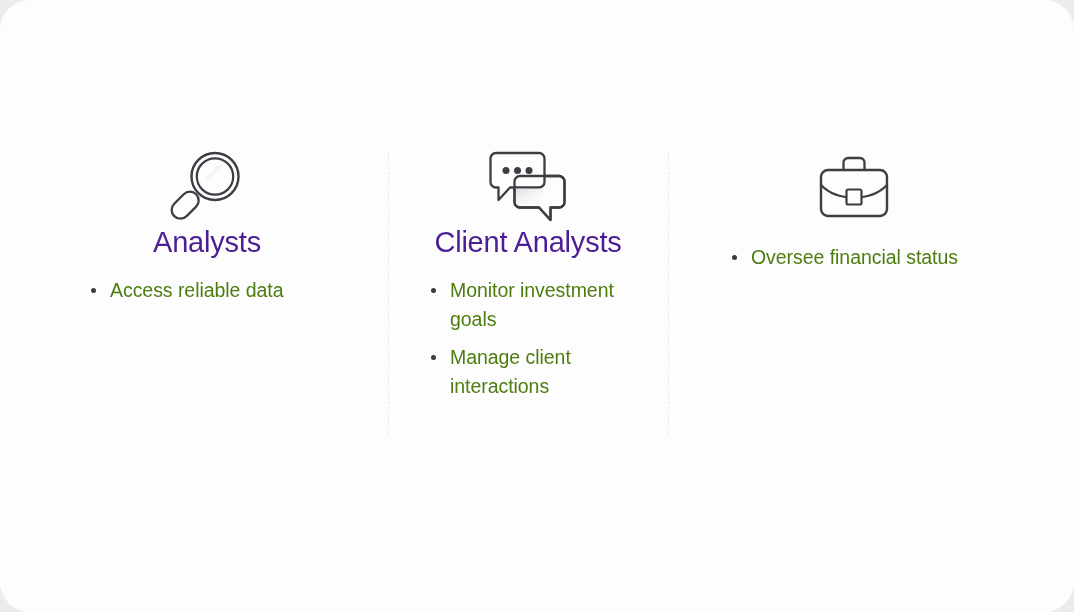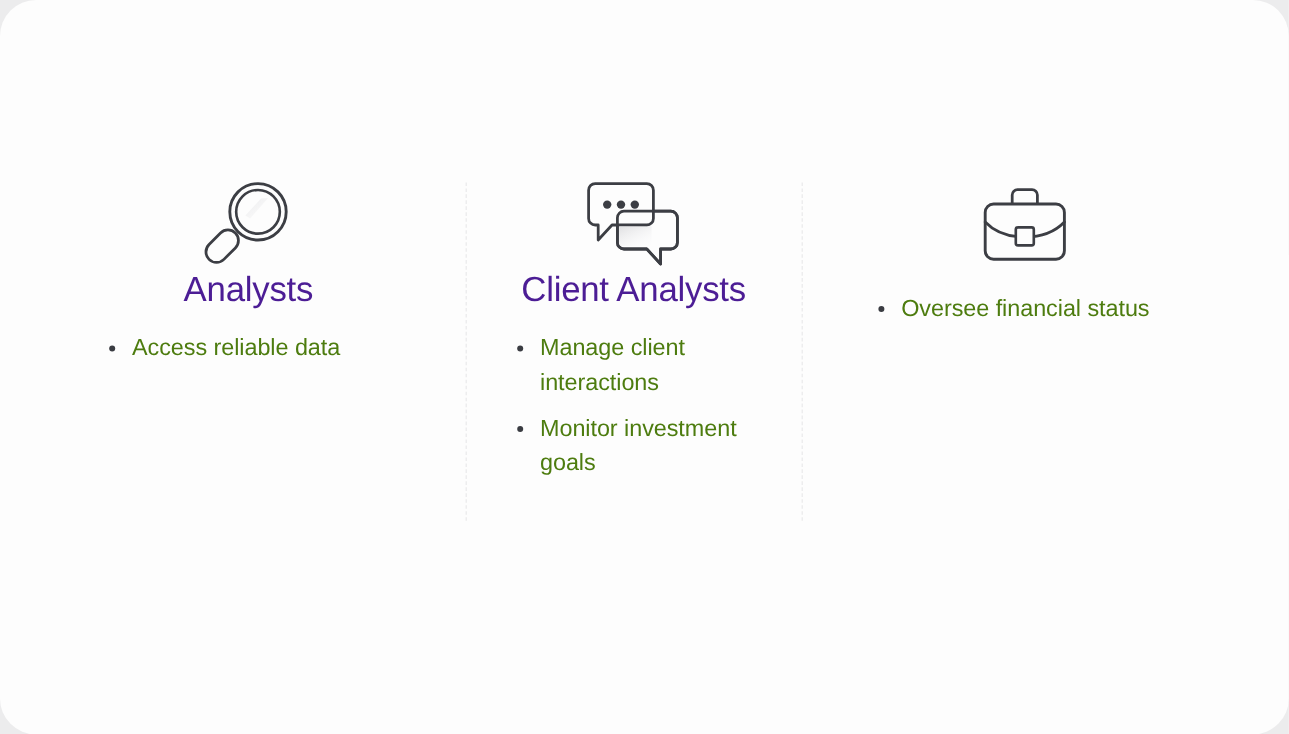--- a/index.html
+++ b/index.html
@@ -166,22 +166,22 @@
 
           <path d="M33 26 H72 A5.5 5.5 0 0 1 77.5 31.5 V52 A5.5 5.5 0 0 1 72 57.5
                    H63.5 L63.5 70 L52 57.5 H33 A5.5 5.5 0 0 1 27.5 52 V31.5
                    A5.5 5.5 0 0 1 33 26 Z" fill="none" stroke="#3c3e44" stroke-width="2.3" stroke-linejoin="round"></path>
         </svg>
       </div>
 
       <div class="col-title">Client Analysts</div>
 
       <ul class="bullets list-managers">
+        <li>Monitor investment goals</li>
         <li>Manage client interactions</li>
-        <li>Monitor investment goals</li>
       </ul>
     </div>
 
     <div class="column col-executives">
 
       <div class="icon-wrap">
         <svg width="74" height="70" viewBox="0 0 74 70">
 
           <path d="M26.5 18 V10.5 A4.5 4.5 0 0 1 31 6 H43 A4.5 4.5 0 0 1 47.5 10.5 V18" fill="none" stroke="#3c3e44" stroke-width="2.3" stroke-linejoin="round"></path>
 

